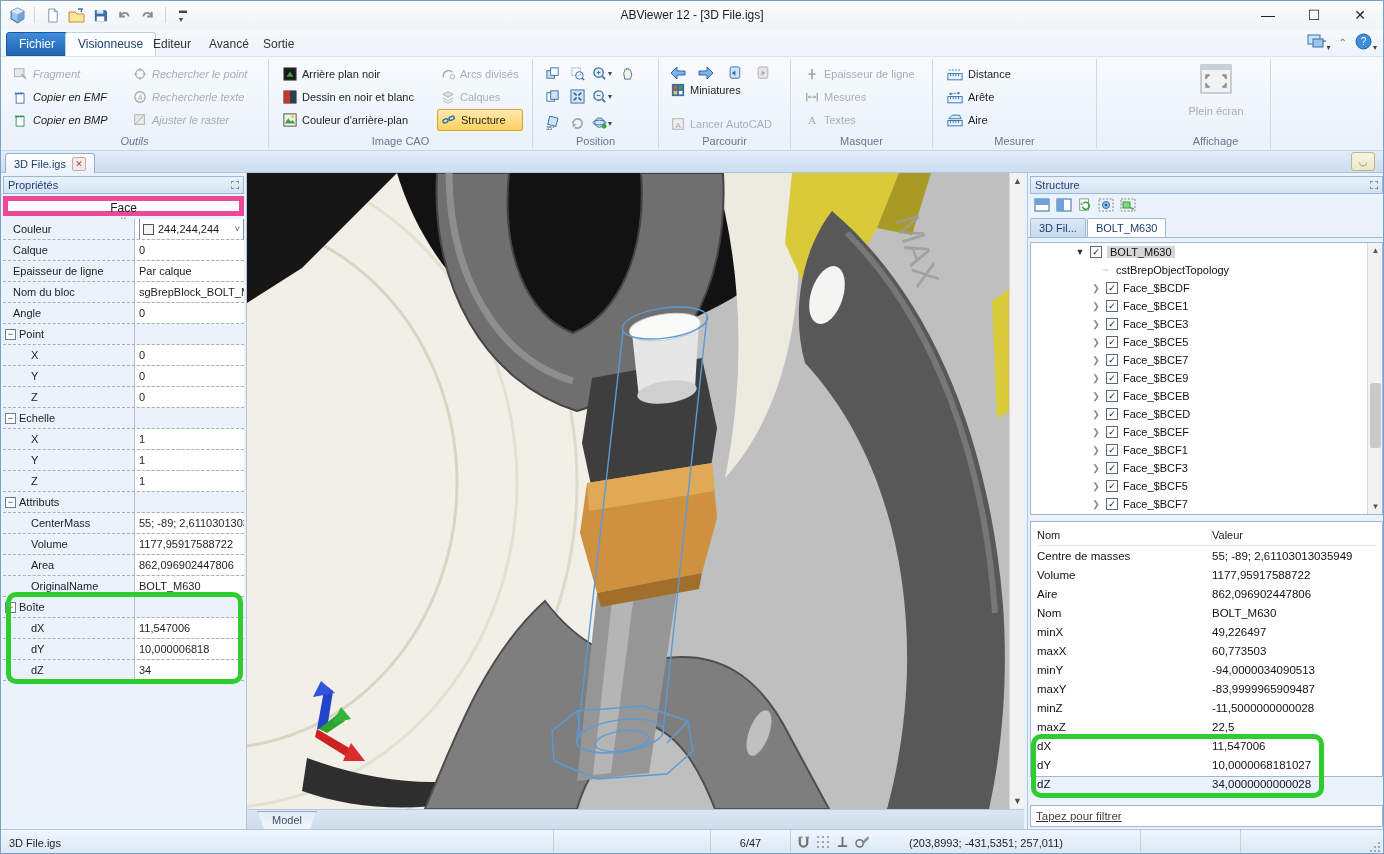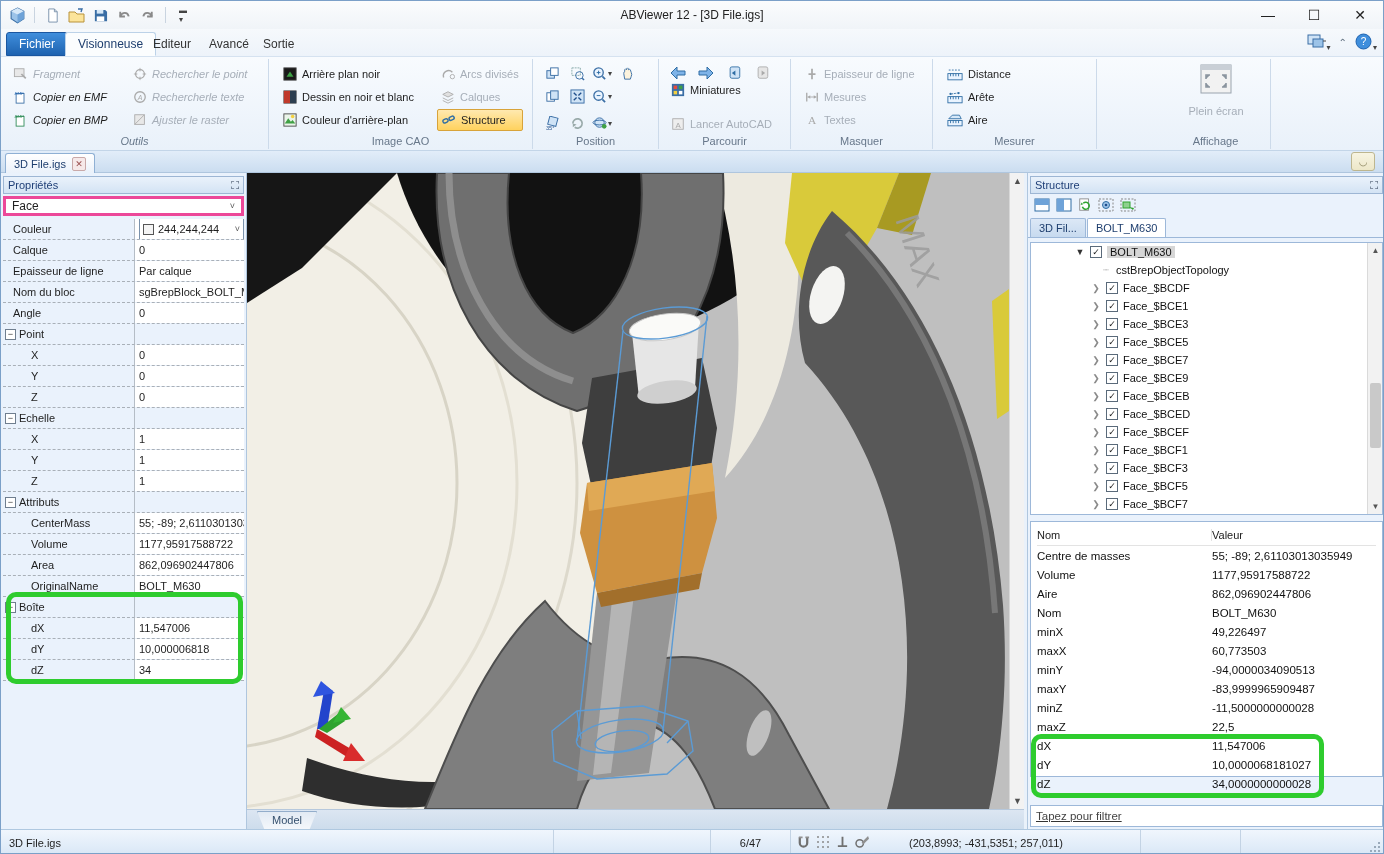--- a/index.html
+++ b/index.html
@@ -48,22 +48,22 @@
               border:1px solid #BDB68F; border-radius:3px; display:flex; align-items:center; justify-content:center; color:#8A845E; font-size:10px; }
 
   
   .phead { height:18px; background:linear-gradient(#EAF2FB,#D3E3F4); border:1px solid #9DB6D4; display:flex; align-items:center;
            justify-content:space-between; padding:0 4px; color:#1F3F77; }
   .pin { color:#33425A; font-size:11px; }
 
   
   .leftpanel { position:absolute; left:0; top:172px; width:246px; height:656px; background:#EAF2FC; border-right:1px solid #AFC6DE; }
   .leftpanel .phead { margin:3px 2px 0 2px; }
-  .typesel { margin:2px 2px; height:20px; background:#fff; border:3px solid #ec4899; display:flex; align-items:center;
-             justify-content:space-between; padding:0 6px; font-size:12px; color:#222; }
+  .typesel { margin:2px 2px; height:20px; background:#fff; border:5px solid #ec4899; display:flex; align-items:center;
+             justify-content:space-between; padding:0 6px; font-size:12px; color:#222;flex-direction:column; }
   .grid { position:absolute; left:2px; right:2px; top:46px; }
   .prow { display:flex; height:21px; border-bottom:1px dashed #A9B0B8; background:#EAF2FC; }
   .prow .plabel { width:132px; border-right:1px solid #B5BDC6; display:flex; align-items:center; padding-left:28px; color:#1e1e1e; }
   .prow.top .plabel { padding-left:10px; }
   .prow .pvalue { flex:1; background:#fff; display:flex; align-items:center; padding-left:4px; overflow:hidden; white-space:nowrap; }
   .prow.group .plabel { padding-left:16px; position:relative; }
   .prow.group .pvalue { background:#EAF2FC; }
   .collapse-box { position:absolute; left:2px; top:5px; width:11px; height:11px; border:1px solid #6F7E8F; background:#fff;
                   font-size:9px; line-height:9px; text-align:center; color:#333; }
   .combo { display:flex; align-items:center; gap:4px; width:100%; height:24px; border:1px solid #7A92AC; padding:0 3px; }

